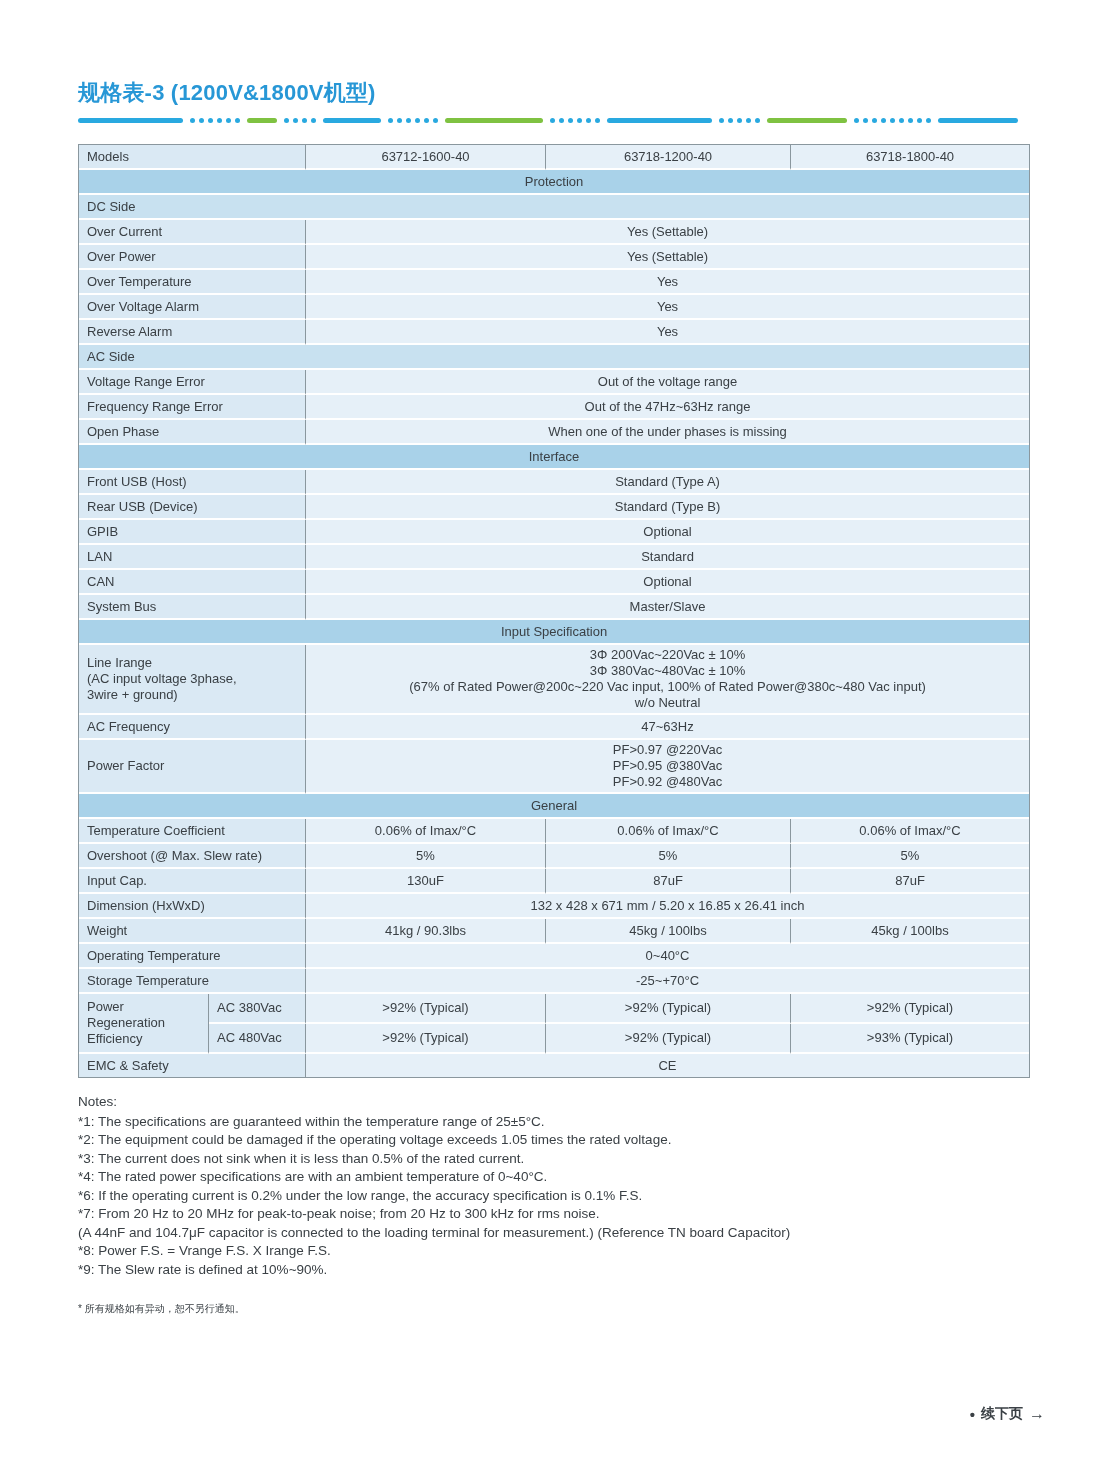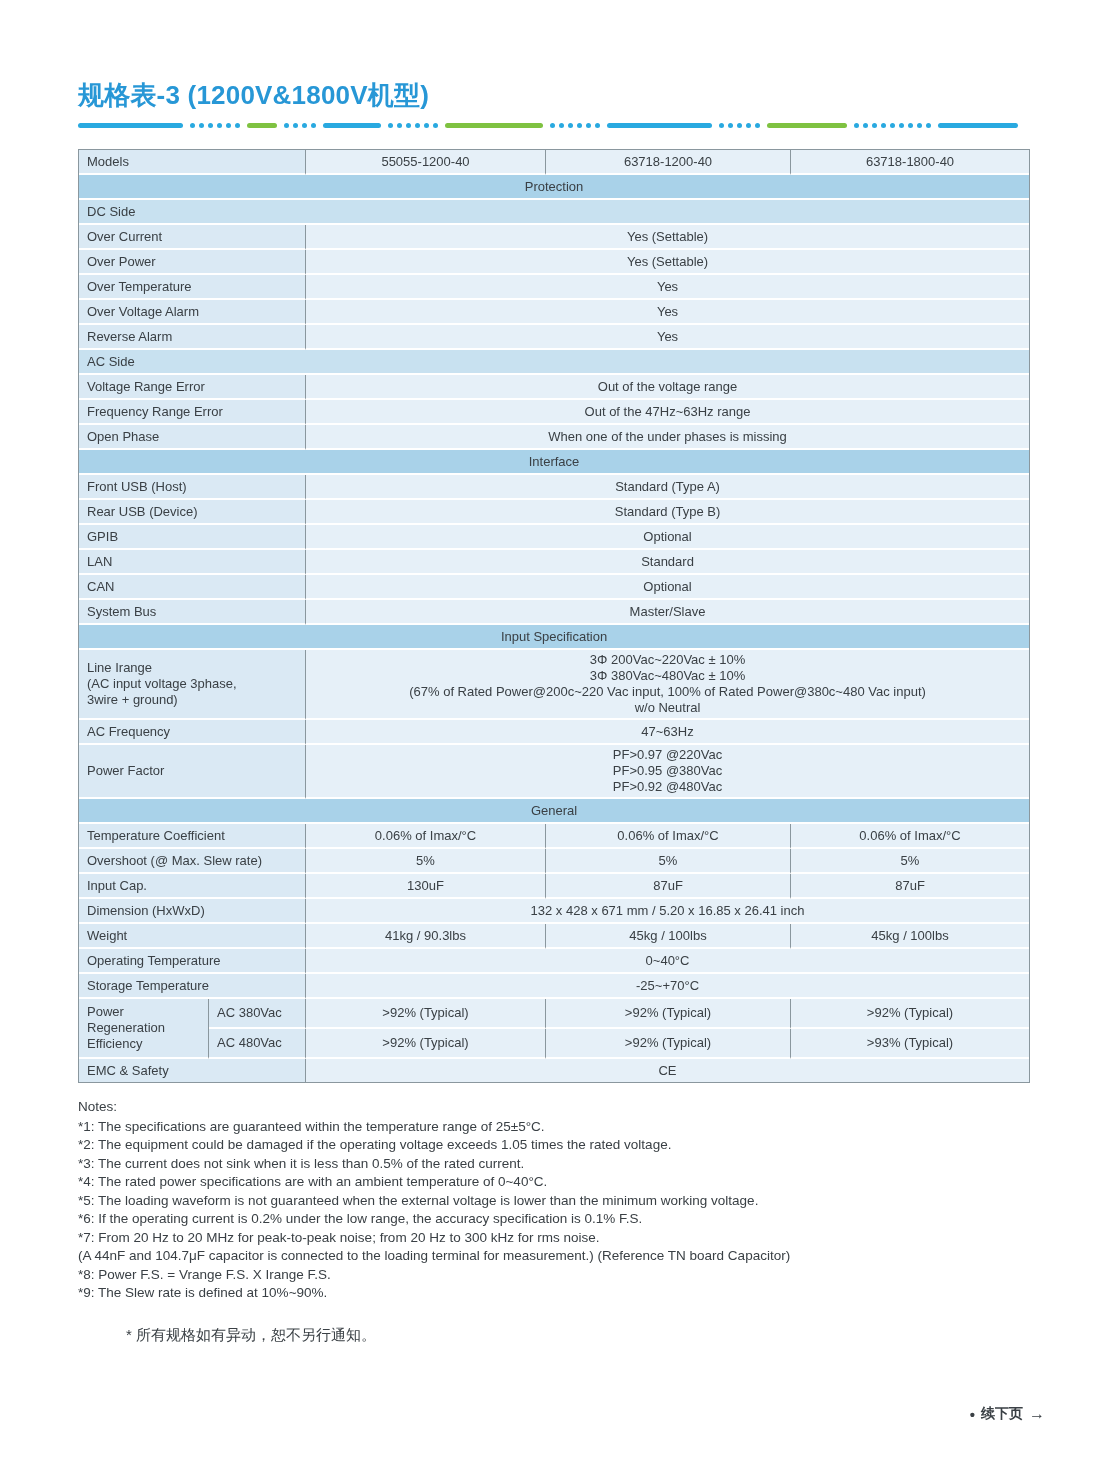--- a/index.html
+++ b/index.html
@@ -11,40 +11,40 @@
     --grid-line: #8a979e;
     --row-gap: #ffffff;
     --text: #3a4045;
     --sep-blue: #29a9e0;
     --sep-green: #7fc241;
   }
   html,body{margin:0;padding:0;}
   body{background:#ffffff;font-family:"Liberation Sans","DejaVu Sans",sans-serif;color:var(--text);}
   .page{position:relative;width:1102px;height:1470px;background:#ffffff;overflow:hidden;}
   .content{position:absolute;left:78px;top:0;width:950px;}
-  .title{margin:78px 0 0 0;font-size:26px;font-weight:600;color:var(--title-blue);letter-spacing:0.2px;}
+  .title{margin:78px 0 0 0;font-size:22px;font-weight:600;color:var(--title-blue);letter-spacing:0.2px;}
   .sep{display:flex;align-items:center;gap:7px;margin-top:9px;height:6px;width:100%;}
   .sep .dash{height:5px;border-radius:3px;flex:0 0 auto;}
   .sep .dots{display:flex;gap:4px;flex:0 0 auto;align-items:center;}
   .sep .dot{width:5px;height:5px;border-radius:50%;flex:0 0 auto;}
   table.spec{border-collapse:separate;border-spacing:0;margin-top:21px;width:950px;
     border:1px solid var(--grid-line);font-size:13px;table-layout:fixed;}
   table.spec td{border-bottom:2px solid var(--row-gap);padding:2px 8px;line-height:16px;
     vertical-align:middle;height:19px;overflow:hidden;}
   table.spec tr:last-child td{border-bottom:none;}
   td.hdr{background:var(--header-bg);}
   td.section{background:var(--header-bg);text-align:center;}
   td.subsection{background:var(--subsection-bg);text-align:left;}
   td.label{background:var(--label-bg);text-align:left;}
   td.value{background:var(--value-bg);text-align:center;}
   td.vr{border-right:1px solid var(--grid-line);}
   tr.split td{height:24px;}
   .notes{margin-top:15px;font-size:13.5px;line-height:18.5px;}
   .notes-heading{margin-bottom:1px;}
-  .disclaimer{margin-top:23px;font-size:15px;margin-left:48px;}
+  .disclaimer{margin-top:23px;font-size:10px;}
   .footer{position:absolute;right:57px;top:1405px;font-size:14px;font-weight:bold;
     display:flex;align-items:center;gap:6px;}
   .footer .bullet{font-size:15px;}
   .footer .arrow{font-size:16px;}
 </style>
 </head>
 <body>
 
 <div class="page">
   <div class="content">
@@ -113,21 +113,21 @@
         <col style="width:240px">
           <col style="width:245px">
           <col style="width:238px">
       </colgroup>
       <tbody id="spec-body">
           <tr>
             <td class="hdr label vr" colspan="2">
               <div>Models</div>
             </td>
             <td class="hdr value vr">
-              <div>55055-1200-40</div>
+              <div>63712-1600-40</div>
             </td>
             <td class="hdr value vr">
               <div>63718-1200-40</div>
             </td>
             <td class="hdr value">
               <div>63718-1800-40</div>
             </td>
           </tr>
           <tr>
             <td class="section" colspan="5">
@@ -423,21 +423,20 @@
           </tr>
         </tbody>
     </table>
     <div class="notes">
       <div class="notes-heading">Notes:</div>
       <div id="notes-lines">
           <div>*1: The specifications are guaranteed within the temperature range of 25±5°C.</div>
           <div>*2: The equipment could be damaged if the operating voltage exceeds 1.05 times the rated voltage.</div>
           <div>*3: The current does not sink when it is less than 0.5% of the rated current.</div>
           <div>*4: The rated power specifications are with an ambient temperature of 0~40°C.</div>
-          <div>*5: The loading waveform is not guaranteed when the external voltage is lower than the minimum working voltage.</div>
           <div>*6: If the operating current is 0.2% under the low range, the accuracy specification is 0.1% F.S.</div>
           <div>*7: From 20 Hz to 20 MHz for peak-to-peak noise; from 20 Hz to 300 kHz for rms noise.</div>
           <div>(A 44nF and 104.7μF capacitor is connected to the loading terminal for measurement.) (Reference TN board Capacitor)</div>
           <div>*8: Power F.S. = Vrange F.S. X Irange F.S.</div>
           <div>*9: The Slew rate is defined at 10%~90%.</div>
         </div>
     </div>
     <div class="disclaimer">* 所有规格如有异动，恕不另行通知。</div>
   </div>
   <div class="footer">

